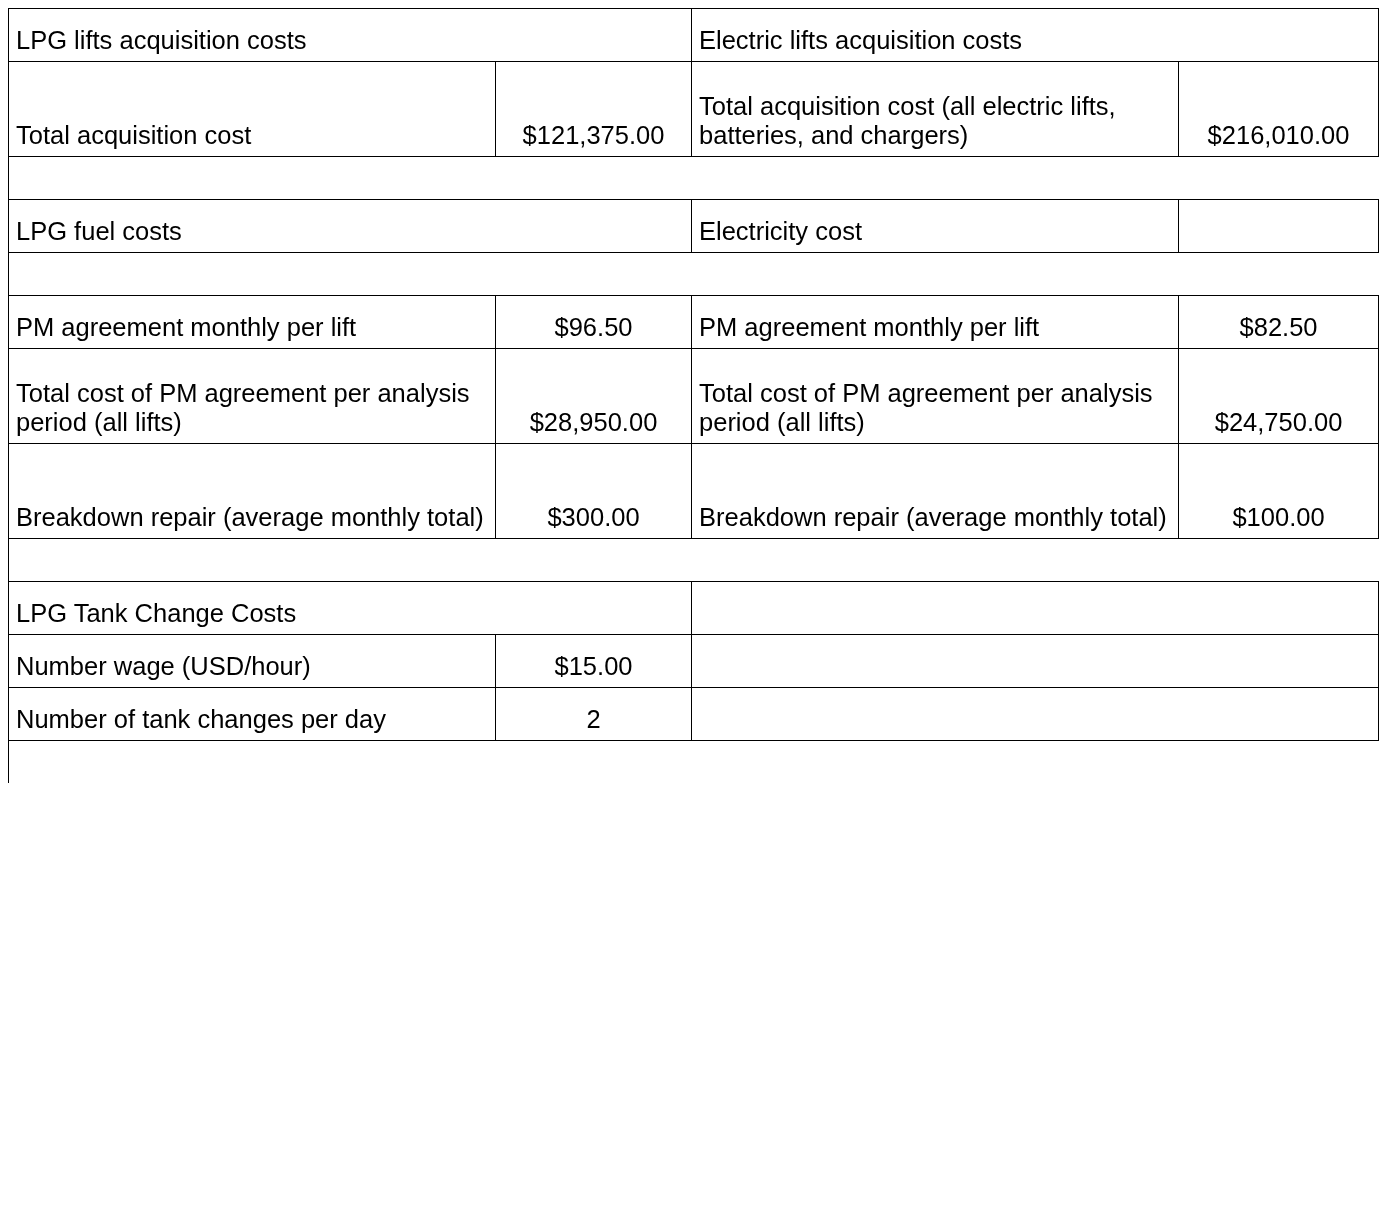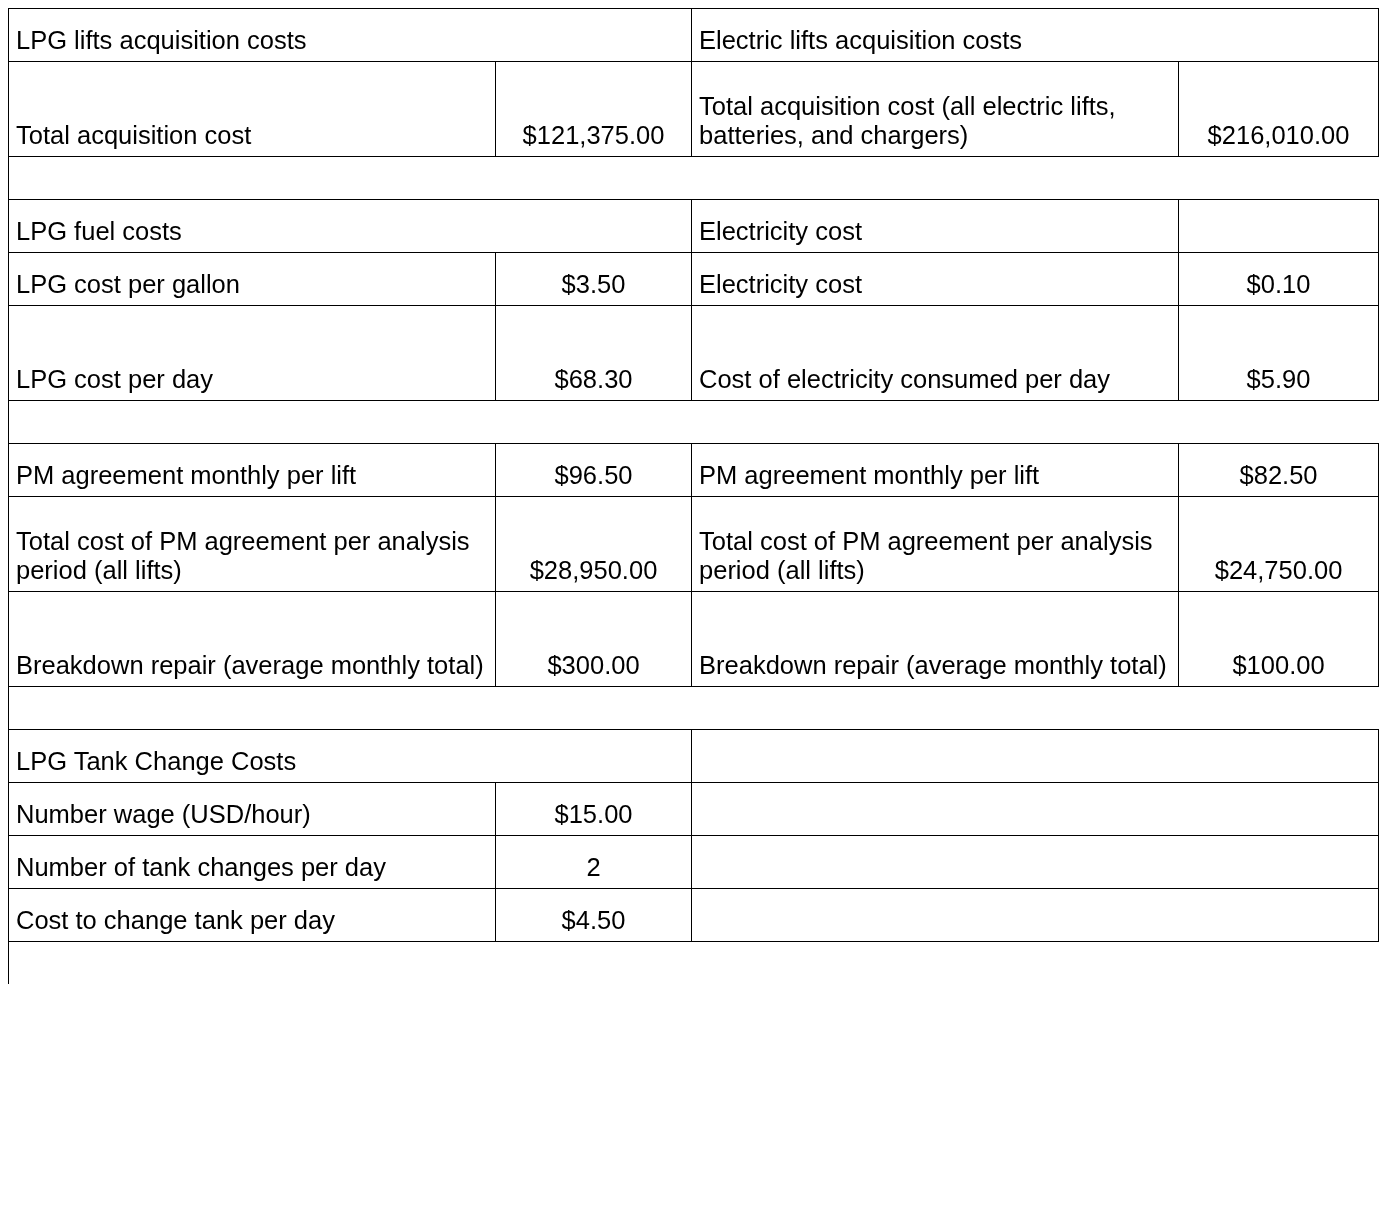--- a/index.html
+++ b/index.html
@@ -96,32 +96,20 @@
         </tr>
         <tr class="spacer">
           <td class="frame-left" colspan="2"></td>
           <td colspan="2"></td>
         </tr>
         <tr>
           <td class="hdr h-std" colspan="2">LPG fuel costs</td>
           <td class="hdr h-std">Electricity cost</td>
           <td class="num h-std"></td>
         </tr>
-        <tr>
-          <td class="h-std">LPG cost per gallon</td>
-          <td class="num h-std">$3.50</td>
-          <td class="h-std">Electricity cost</td>
-          <td class="num h-std">$0.10</td>
-        </tr>
-        <tr>
-          <td class="h-tall">LPG cost per day</td>
-          <td class="num h-tall">$68.30</td>
-          <td class="h-tall">Cost of electricity consumed per day</td>
-          <td class="num h-tall">$5.90</td>
-        </tr>
         <tr class="spacer">
           <td class="frame-left" colspan="2"></td>
           <td colspan="2"></td>
         </tr>
         <tr>
           <td class="h-std">PM agreement monthly per lift</td>
           <td class="num h-std">$96.50</td>
           <td class="h-std">PM agreement monthly per lift</td>
           <td class="num h-std">$82.50</td>
         </tr>
@@ -148,24 +136,19 @@
         <tr>
           <td class="h-std">Number wage (USD/hour)</td>
           <td class="num h-std">$15.00</td>
           <td class="blank" colspan="2"></td>
         </tr>
         <tr>
           <td class="h-std">Number of tank changes per day</td>
           <td class="num h-std">2</td>
           <td class="blank" colspan="2"></td>
         </tr>
-        <tr>
-          <td class="h-std">Cost to change tank per day</td>
-          <td class="num h-std">$4.50</td>
-          <td class="blank" colspan="2"></td>
-        </tr>
         <tr class="spacer">
           <td class="frame-left" colspan="2"></td>
           <td colspan="2"></td>
         </tr>
       </tbody>
   </table>
 </div>
 
 </body></html>

